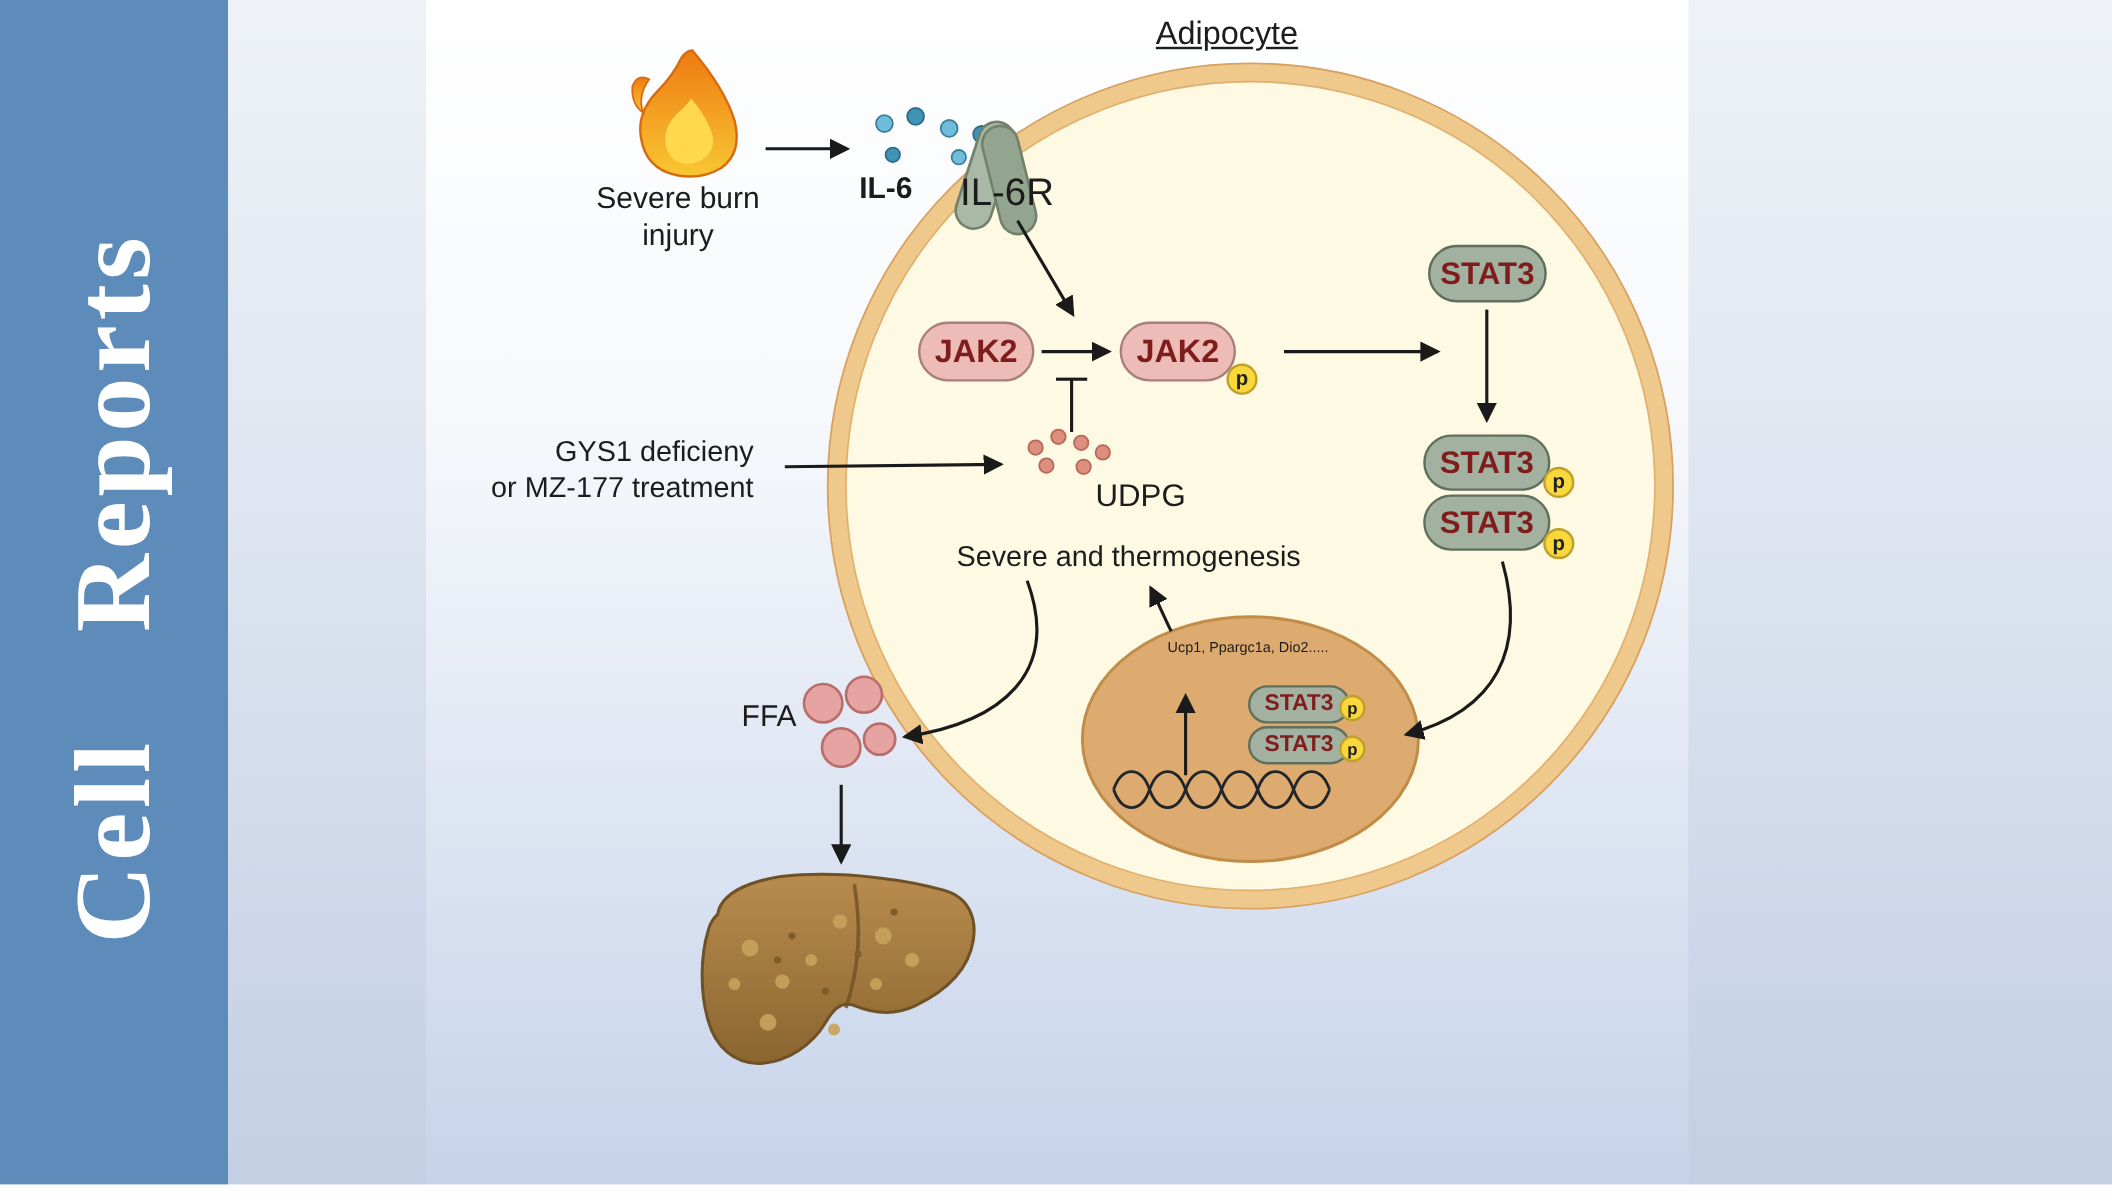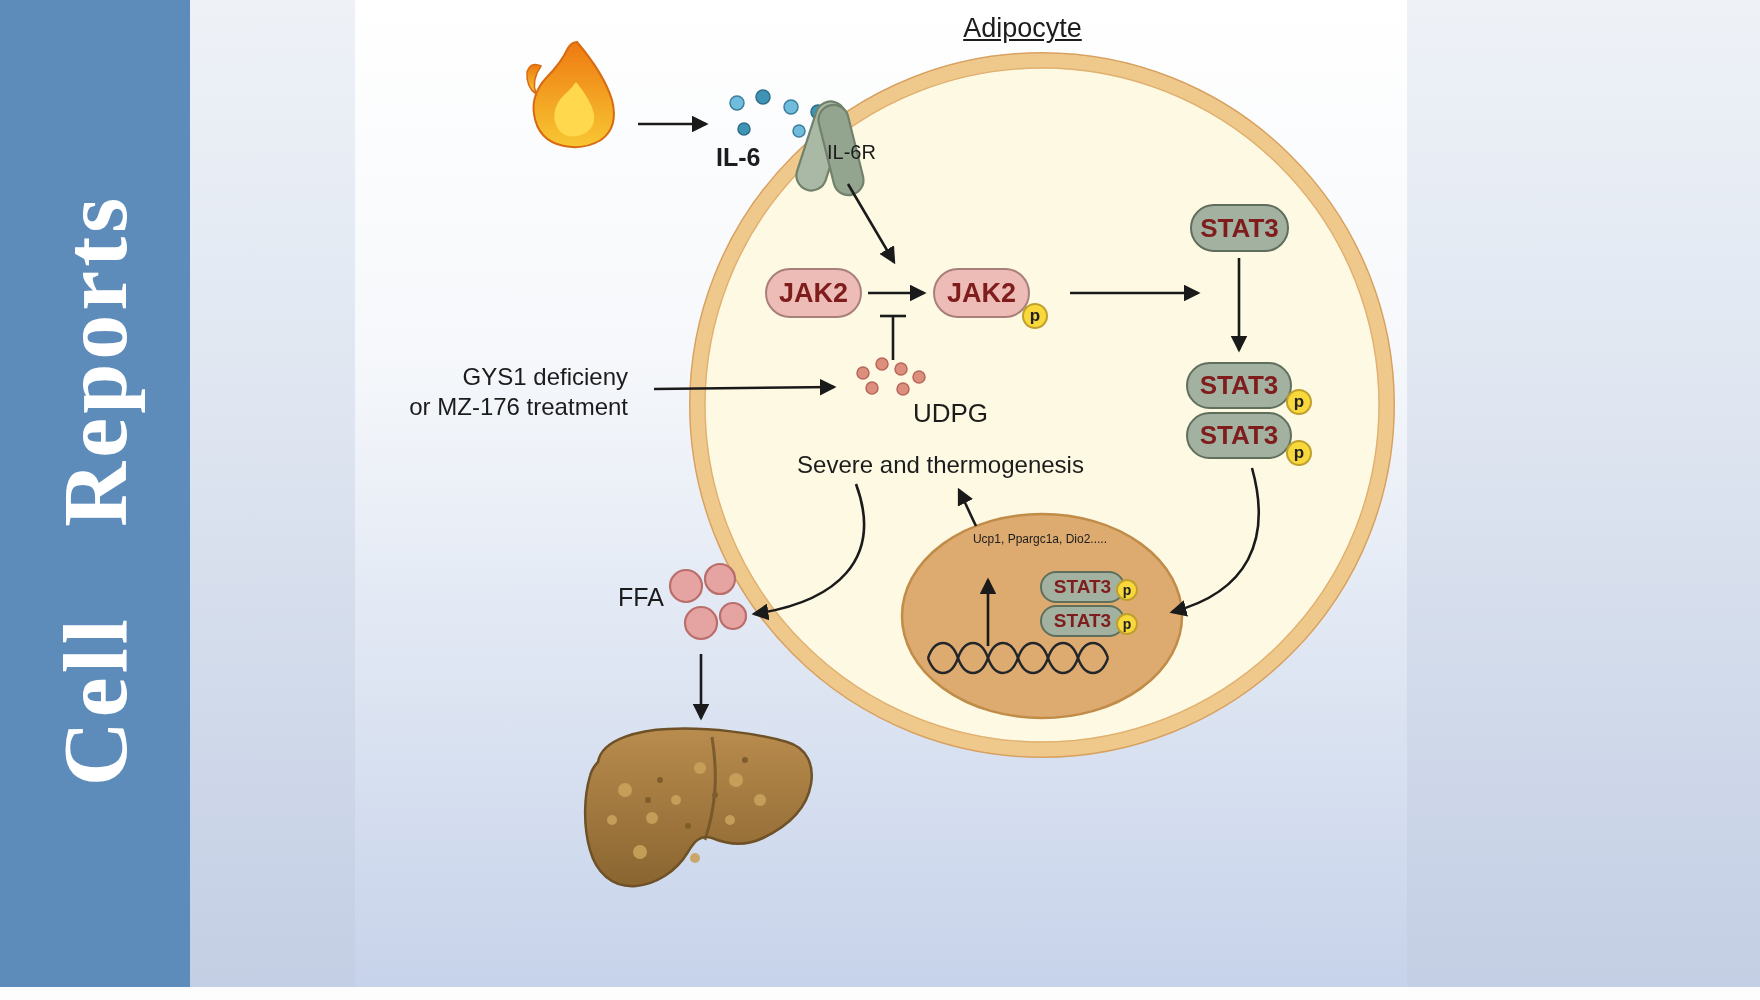--- a/index.html
+++ b/index.html
@@ -138,24 +138,28 @@
       <path d="M654,389 L834,387" marker-end="url(#ah)"></path>
       <path d="M988,646 L988,580" marker-end="url(#ah)"></path>
       <path d="M976,526 C970,514 965,502 959,490" marker-end="url(#ah)"></path>
       <path d="M856,484 C884,560 836,602 754,614" marker-end="url(#ah)"></path>
       <path d="M701,654 L701,718" marker-end="url(#ah)"></path>
     </g>
   </svg>
 
   <div class="lbl center" style="left:930px;top:12px;width:185px;font-size:27px;text-decoration:underline;">Adipocyte</div>
 
+  <div class="lbl center" style="left:450px;top:150px;width:230px;font-size:25px;">
+    <div>Severe burn</div>
+    <div>injury</div>
+  </div>
 
   <div class="lbl" style="left:716px;top:142px;font-size:25px;font-weight:bold;">IL-6</div>
 
-  <div class="lbl" style="left:827px;top:140px;font-size:20px;">IL-6R</div>
+  <div class="lbl" style="left:800px;top:140px;font-size:32px;">IL-6R</div>
 
   <div class="protein jak2" style="left:765px;top:268px;width:97px;height:50px;font-size:27px;">
     <span>JAK2</span>
   </div>
 
   <div class="protein jak2" style="left:933px;top:268px;width:97px;height:50px;font-size:27px;">
     <span>JAK2</span>
   </div>
   <div class="pbadge" style="left:1022px;top:303px;">p</div>
 
@@ -167,21 +171,21 @@
     <span>STAT3</span>
   </div>
   <div class="pbadge" style="left:1286px;top:389px;">p</div>
   <div class="protein stat3" style="left:1186px;top:412px;width:106px;height:47px;font-size:26px;">
     <span>STAT3</span>
   </div>
   <div class="pbadge" style="left:1286px;top:440px;">p</div>
 
   <div class="lbl center" style="left:360px;top:362px;width:268px;font-size:24px;text-align:right;">
     <div>GYS1 deficieny</div>
-    <div>or MZ-176 treatment</div>
+    <div>or MZ-177 treatment</div>
   </div>
 
   <div class="lbl center" style="left:903px;top:397px;width:95px;font-size:26px;">UDPG</div>
 
   <div class="lbl center" style="left:758px;top:450px;width:365px;font-size:24px;">Severe and thermogenesis</div>
 
   <div class="lbl center" style="left:890px;top:532px;width:300px;font-size:12px;">Ucp1, Ppargc1a, Dio2.....</div>
 
   <div class="protein stat3" style="left:1040px;top:571px;width:85px;height:32px;font-size:19px;border-radius:16px;">
     <span>STAT3</span>

